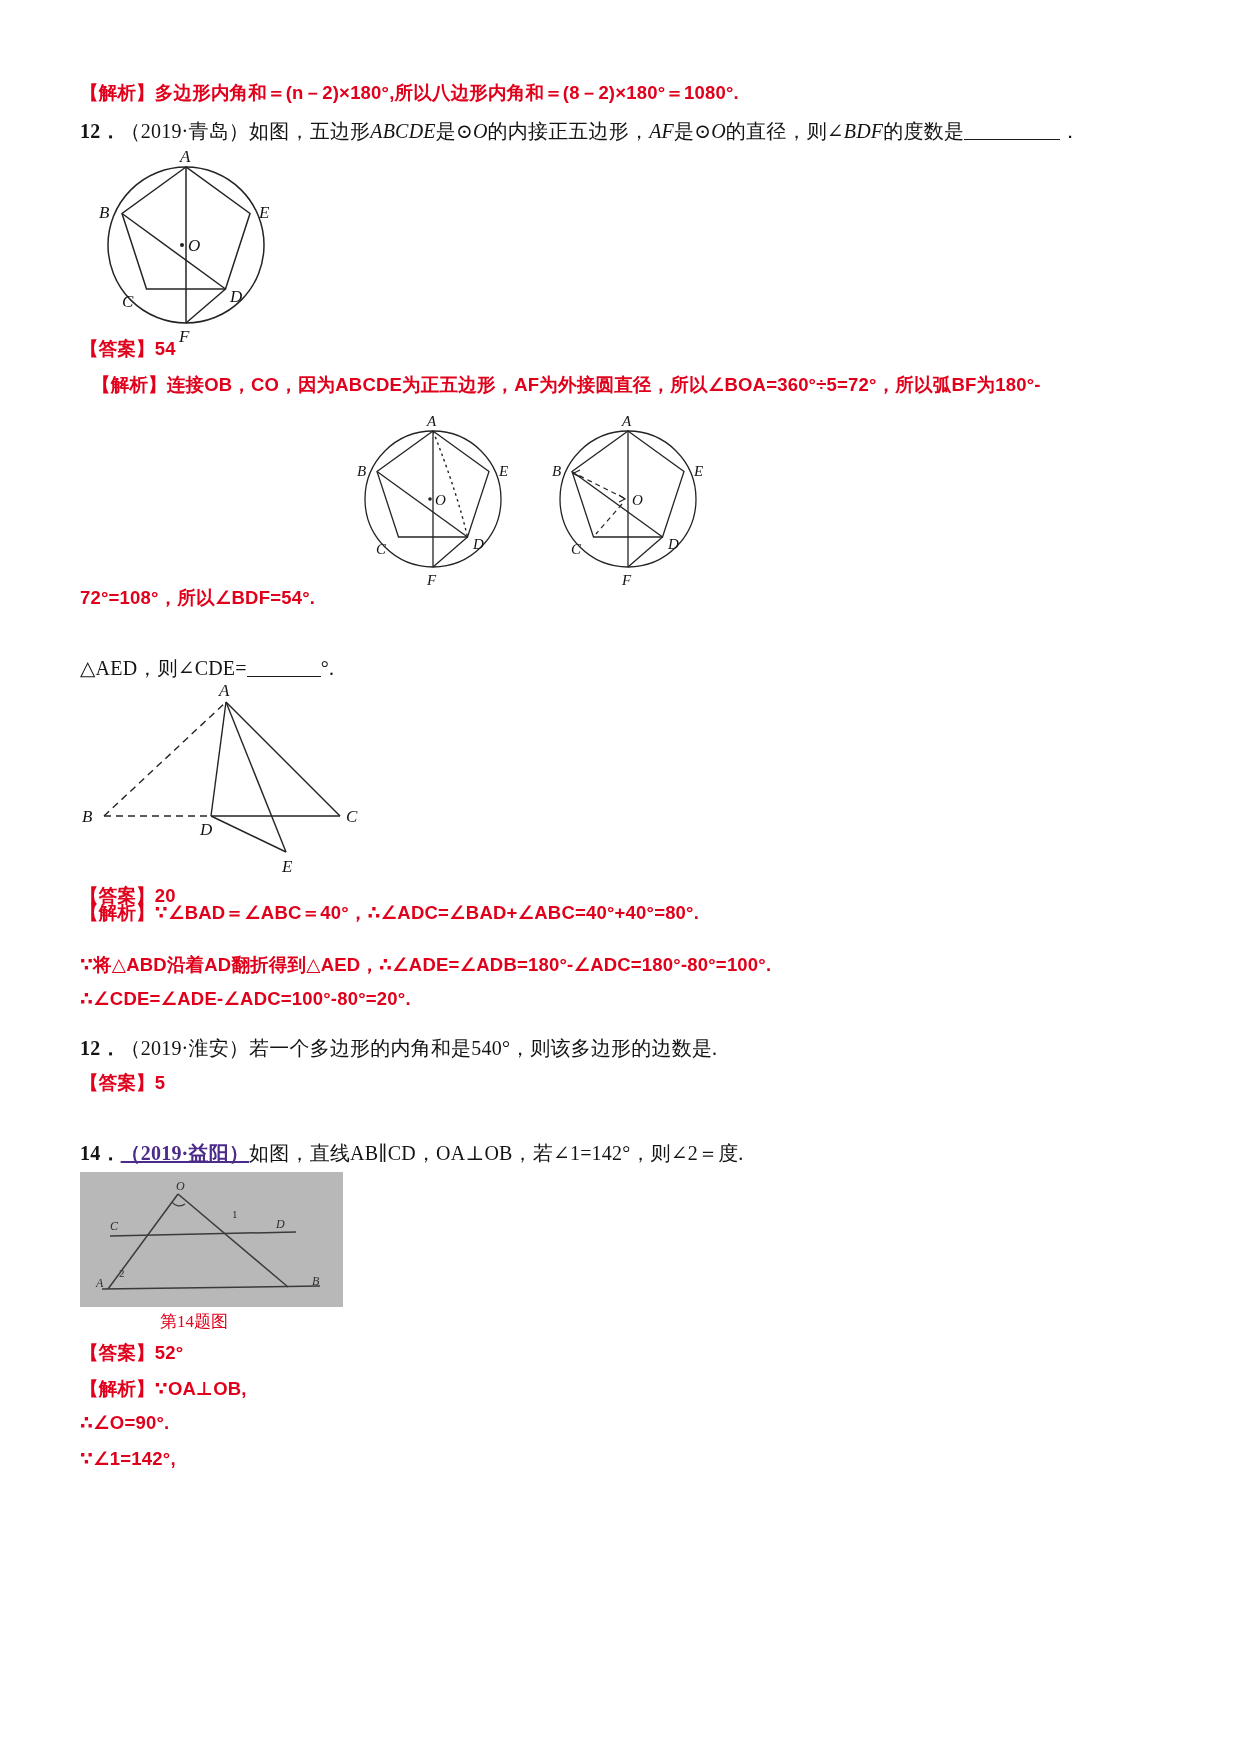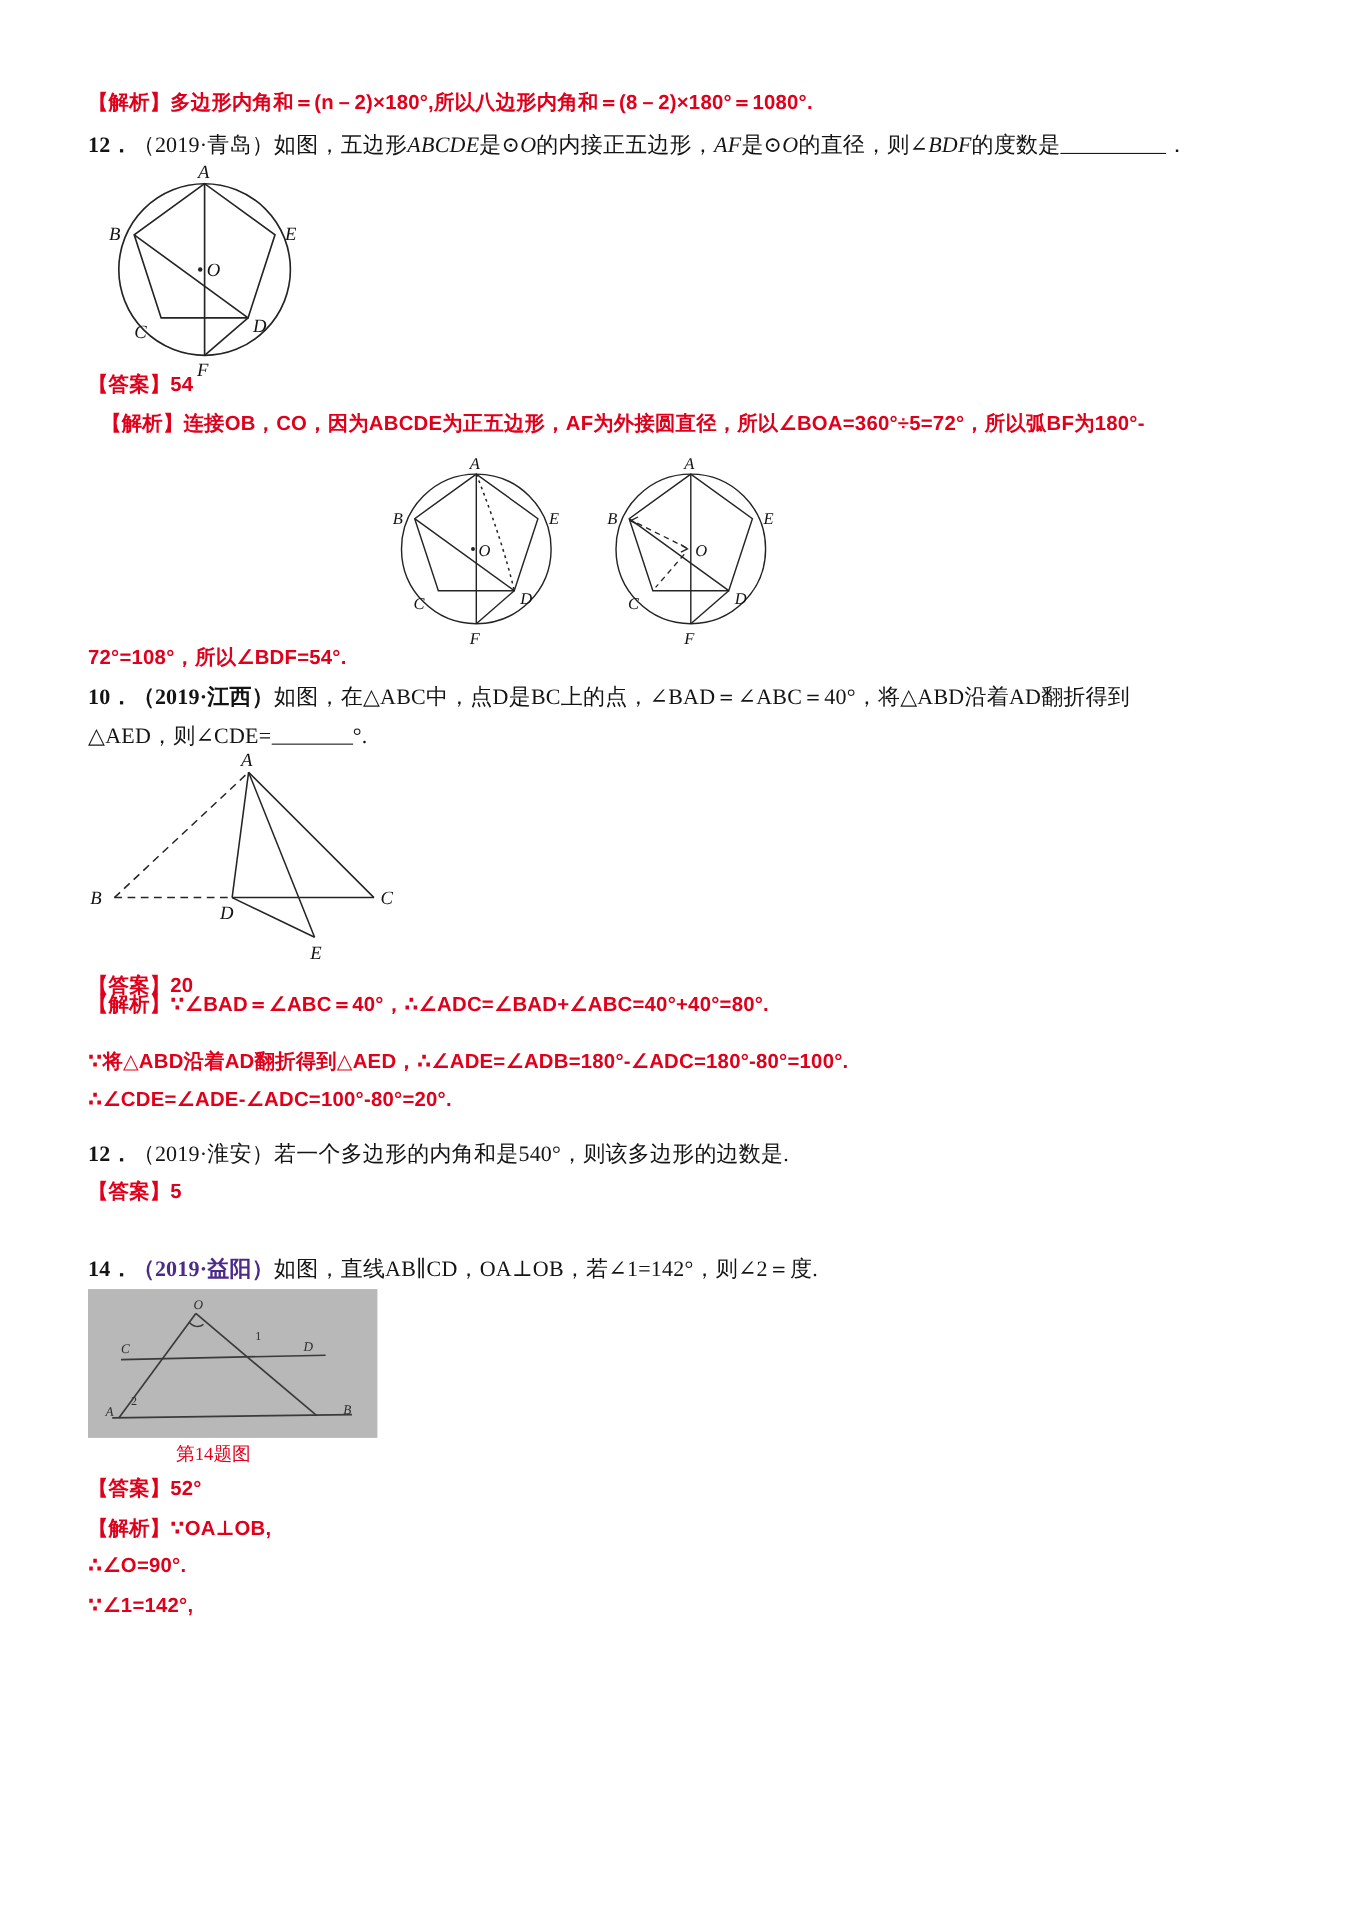--- a/index.html
+++ b/index.html
@@ -16,20 +16,21 @@
     overflow: hidden;
   }
   .page {
     position: absolute;
     left: 0; top: 0;
     width: 1241px;
     height: 1562px;
   }
   .purple {
     color: #4b2a8a;
+    text-decoration: underline;
   }
   .line {
     position: absolute;
     white-space: nowrap;
     font-size: 19.5px;
     letter-spacing: 0.2px;
   }
   .ln-red {
     color: #e0001b;
     font-weight: 600;
@@ -159,23 +160,20 @@
       <text x="128" y="137" font-size="15" font-style="italic" font-family="Liberation Serif, serif" fill="#141414">D</text>
       <text x="82" y="173" font-size="15" font-style="italic" font-family="Liberation Serif, serif" fill="#141414">F</text>
       <text x="92" y="93" font-size="15" font-style="italic" font-family="Liberation Serif, serif" fill="#141414">O</text>
     </svg>
   </div>
 
   <div class="line ln-red" style="left:80px; top:585px;">
     <span>72°=108°，所以∠BDF=54°.</span>
   </div>
 
-  <div class="line ln-blk" style="left:80px; top:620px;">
-    <span class="num-lead">10．</span><span class="num-lead">（2019·江西）</span><span>如图，在△ABC中，点D是BC上的点，∠BAD＝∠ABC＝40°，将△ABD沿着AD翻折得到</span>
-  </div>
   <div class="line ln-blk" style="left:80px; top:655px;">
     <span>△AED，则∠CDE=</span><span class="blank-ul short"></span><span>°.</span>
   </div>
 
   <div class="figwrap" style="left:78px; top:680px;">
     <svg width="330" height="205" viewBox="0 0 330 205">
 
       <line x1="26" y1="136" x2="148" y2="22" stroke="#242424" stroke-width="1.4" stroke-dasharray="7,5"></line>
       <line x1="26" y1="136" x2="133" y2="136" stroke="#242424" stroke-width="1.4" stroke-dasharray="7,5"></line>
 

